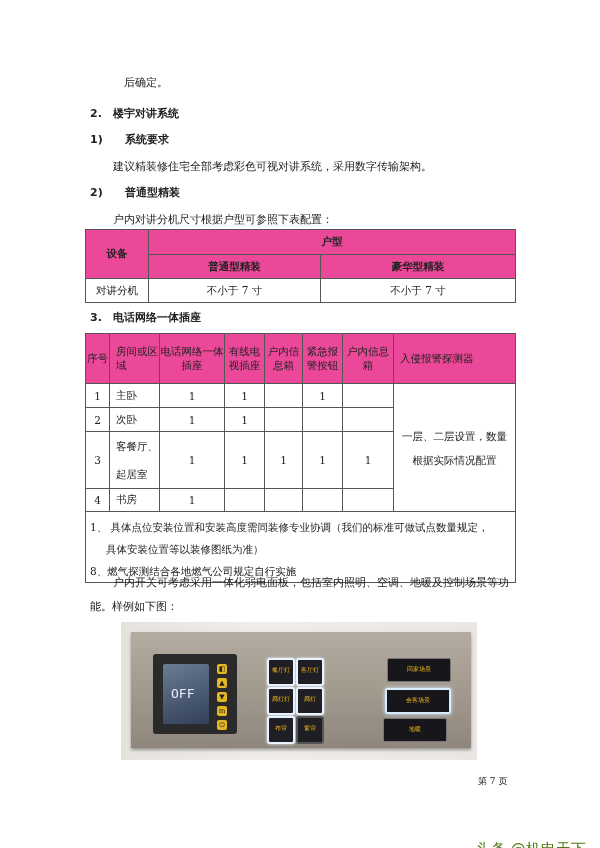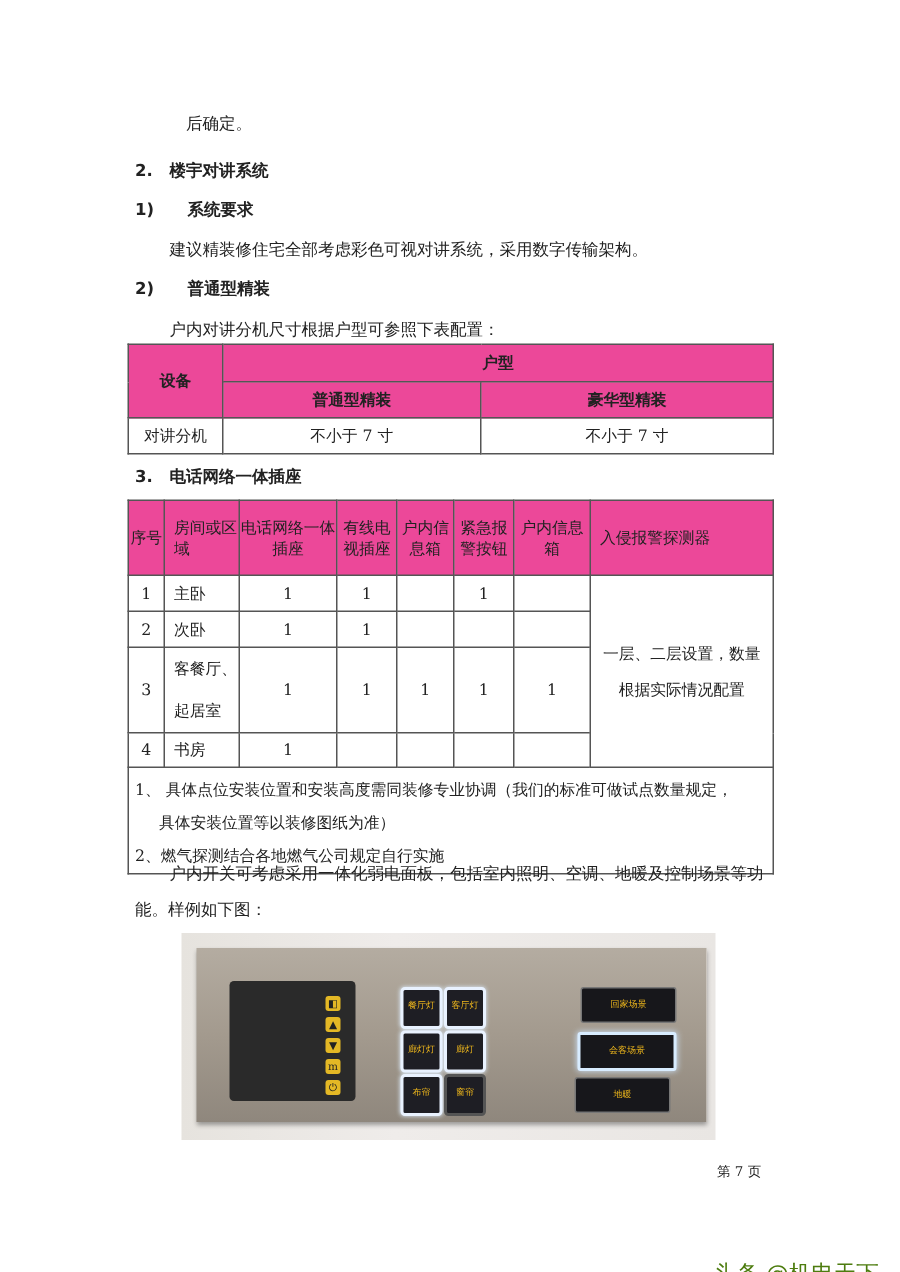--- a/index.html
+++ b/index.html
@@ -110,32 +110,35 @@
     <td>1</td>
     <td></td>
     <td></td>
     <td></td>
     <td></td>
   </tr>
   <tr style="height:70px;">
     <td colspan="8" style="text-align:left;vertical-align:top;padding:4px 0 0 4px;line-height:22px;">
       <div>1、 具体点位安装位置和安装高度需同装修专业协调（我们的标准可做试点数量规定，</div>
       <div style="padding-left:16px;">具体安装位置等以装修图纸为准）</div>
-      <div>2、燃气探测结合各地燃气公司规定自行实施</div>
+      <div>8、燃气探测结合各地燃气公司规定自行实施</div>
     </td>
   </tr>
 </tbody>
   </table>
 
 <div class="abs p" style="left:113px;top:576px;">户内开关可考虑采用一体化弱电面板，包括室内照明、空调、地暖及控制场景等功</div>
 <div class="abs p" style="left:90px;top:600px;">能。样例如下图：</div>
 
 <div class="photo">
   <div class="plate">
     <div class="thermo">
+      <div class="screen">
+        <div class="off">OFF</div>
+      </div>
       <div class="tb" style="top:10px;">◧</div>
       <div class="tb" style="top:24px;">▲</div>
       <div class="tb" style="top:38px;">▼</div>
       <div class="tb" style="top:52px;">m</div>
       <div class="tb" style="top:66px;">⏻</div>
     </div>
     <div class="key" style="left:136px;top:26px;">
         <span>餐厅灯</span>
       </div>
     <div class="key" style="left:165px;top:26px;">

